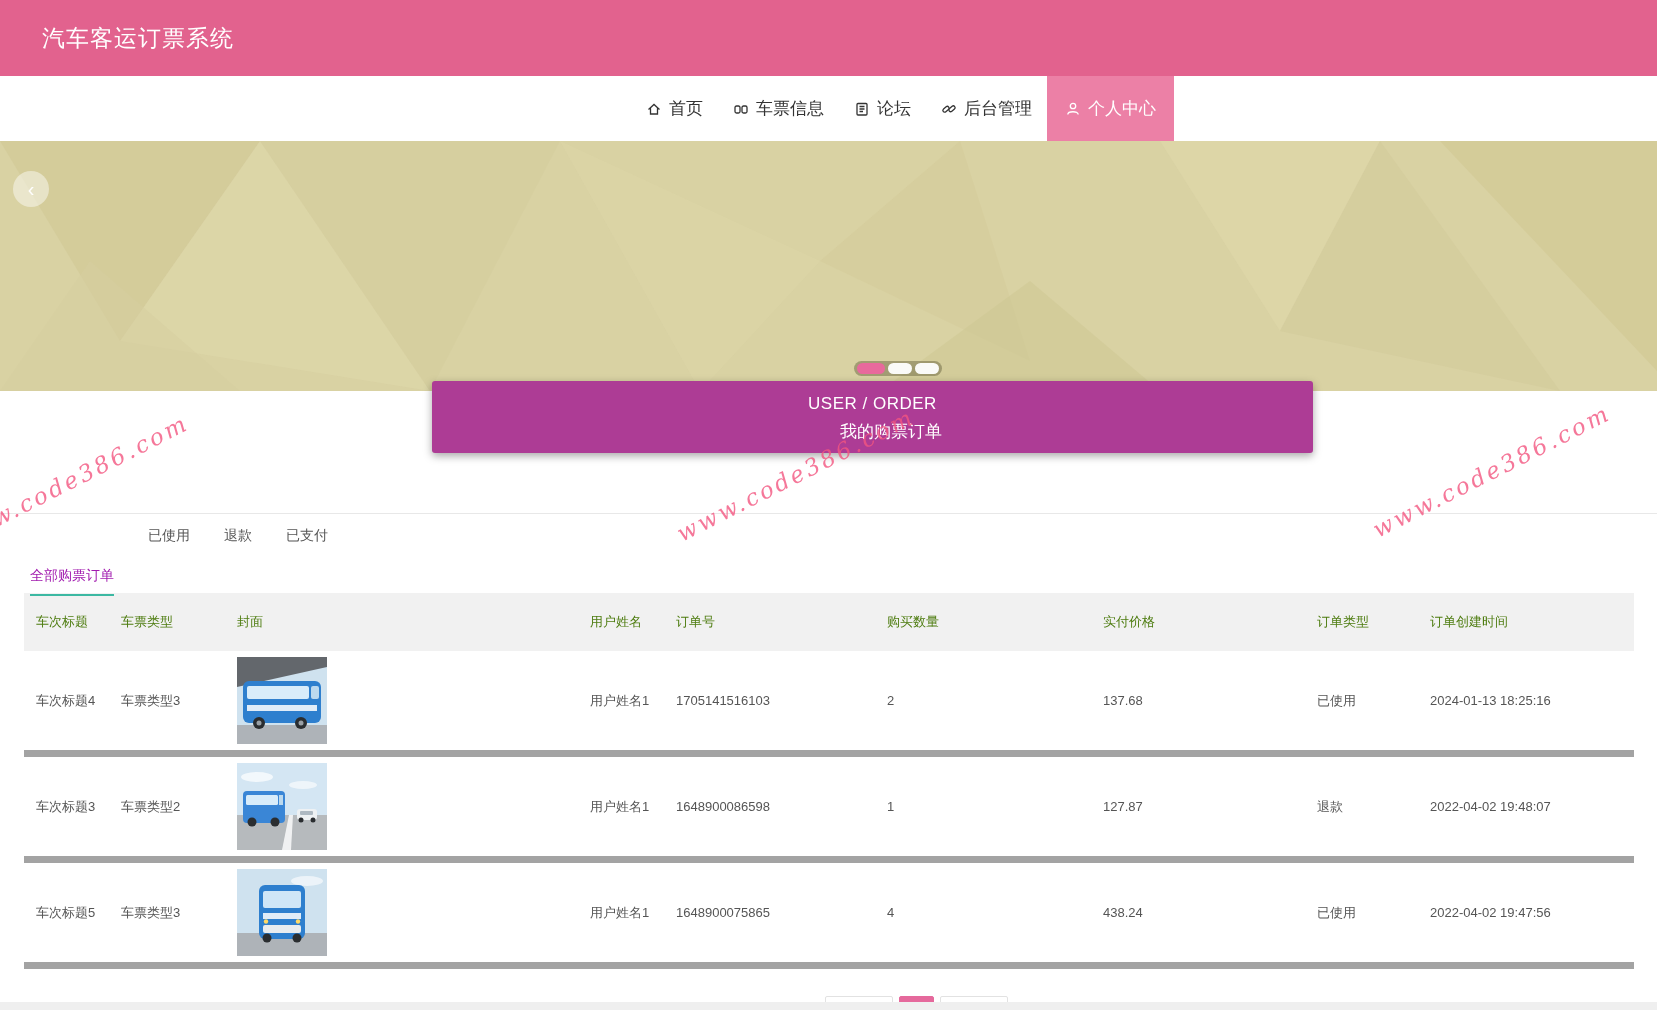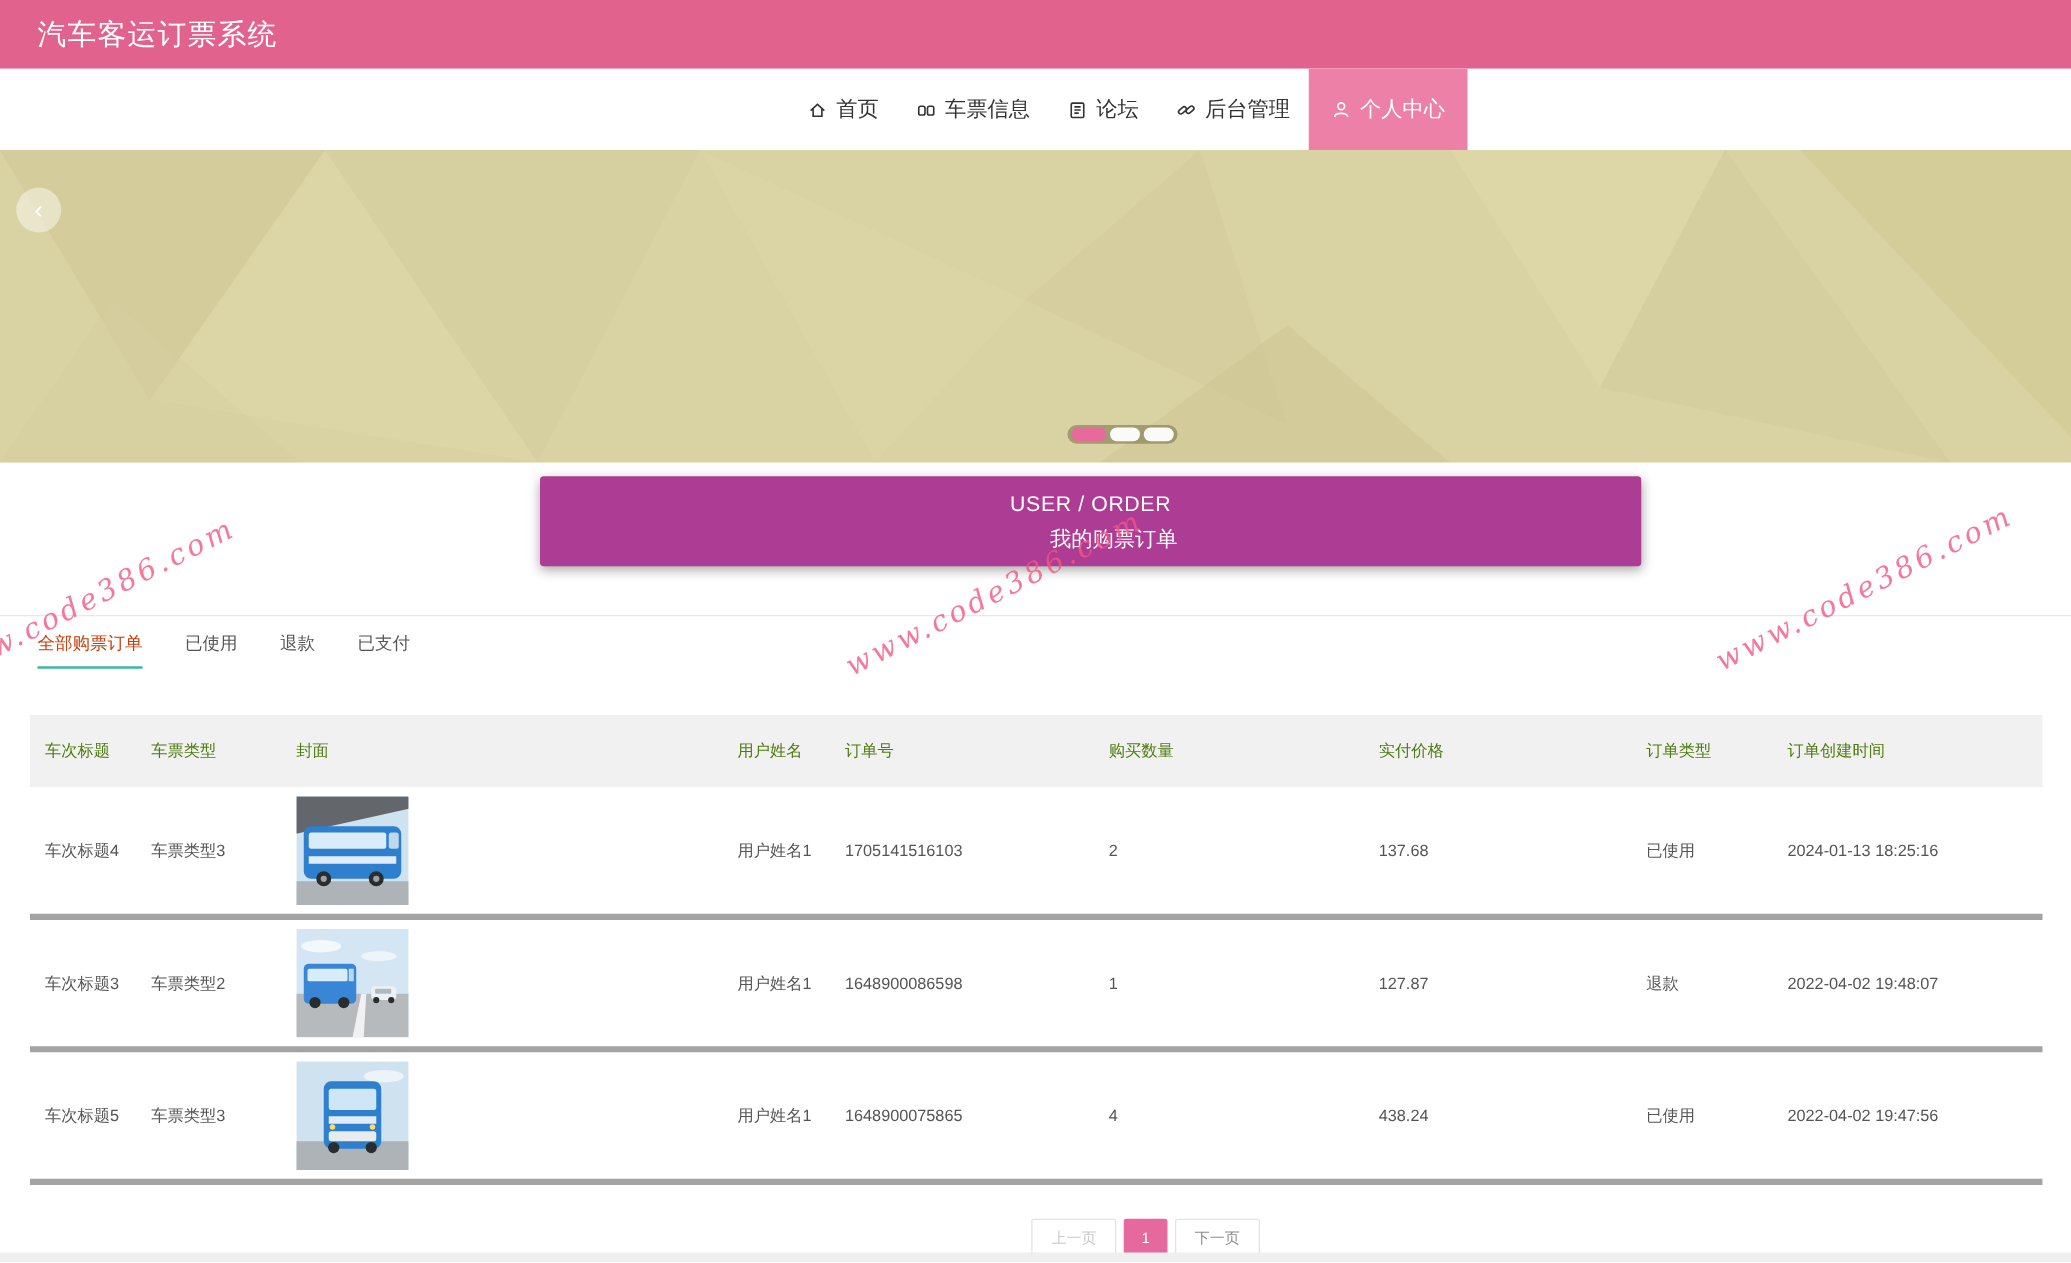--- a/index.html
+++ b/index.html
@@ -3,21 +3,21 @@
 <meta charset="utf-8">
 <style>
   * { box-sizing: border-box; margin: 0; padding: 0; }
   html,body { width:1657px; height:1010px; }
   body {
     font-family: "Liberation Sans", "DejaVu Sans", sans-serif;
     background:#fff; position:relative; overflow:hidden; color:#333;
   }
 
   
-  .app-header { height:55px; background:#e2628e; display:flex; align-items:center; padding-left:30px; }
+  .app-header { height:76px; background:#e2628e; display:flex; align-items:center; padding-left:42px; }
   .app-title { color:#fff; font-size:23px; letter-spacing:1px; font-weight:500; }
 
   
   .nav { height:65px; background:#fff; display:flex; justify-content:flex-end; padding-right:483px; }
   .nav-item { display:flex; align-items:center; gap:7px; padding:0 15px; font-size:17px; color:#333; cursor:pointer; white-space:nowrap; }
   .nav-item svg { width:16px; height:16px; stroke:#333; fill:none; stroke-width:1.3; }
   .nav-item.active { background:#ec80a6; color:#fff; padding:0 18px; }
   .nav-item.active svg { stroke:#fff; }
 
   
@@ -39,28 +39,28 @@
     background:#ad3c95; color:#fff; text-align:center; border-radius:3px;
     box-shadow:0 3px 9px rgba(0,0,0,.35); z-index:3;
   }
   .order-banner .line1 { margin-top:13px; font-size:17px; letter-spacing:.5px; }
   .order-banner .line2 { margin-top:6px; font-size:17px;padding-left:37px; }
 
   
   .tabs-section { margin-top:122px; border-top:1px solid #e8e8e8; padding:13px 0 0 30px; height:36px; }
   .tabs { display:flex; }
   .tab { font-size:14px; color:#555; margin-right:34px; padding-bottom:9px; cursor:pointer; }
-  .tab.active { color:#c2410c; border-bottom:2px solid #3cb8a2; }
+  .tab.active { color:#a21caf; border-bottom:2px solid #3cb8a2;margin-top:40px; }
 
   
   .order-table { margin:44px 23px 0 24px; }
   .trow { display:grid; grid-template-columns:85px 116px 353px 86px 211px 216px 214px 113px 1fr;
     padding-left:12px; align-items:center; }
   .thead { background:#f1f1f1; height:58px; color:#4d7c0f; font-size:13px; }
-  .trow.data { height:106px; border-bottom:5px solid #a3a3a3; color:#555; font-size:13px; background:#fff; }
+  .trow.data { height:106px; border-bottom:7px solid #a3a3a3; color:#555; font-size:13px; background:#fff; }
   .cover-box { width:90px; height:87px; overflow:hidden; }
   .cover-box svg { display:block; width:90px; height:87px; }
 
   
   .pagination { display:flex; justify-content:center; margin-top:27px;margin-left:40px; }
   .pagination-inner { display:flex; gap:6px; transform:translateX(68px); }
   .page-btn { height:30px; line-height:28px; padding:0 15px; border:1px solid #e2e2e2; background:#fff;
     font-size:12px; border-radius:2px; cursor:pointer; }
   .page-btn.prev { color:#c9c9c9; }
   .page-btn.next { color:#8d8d8d; }

